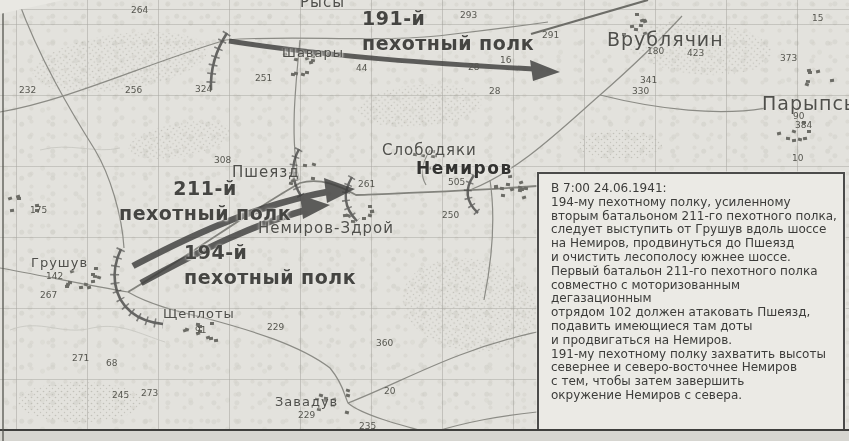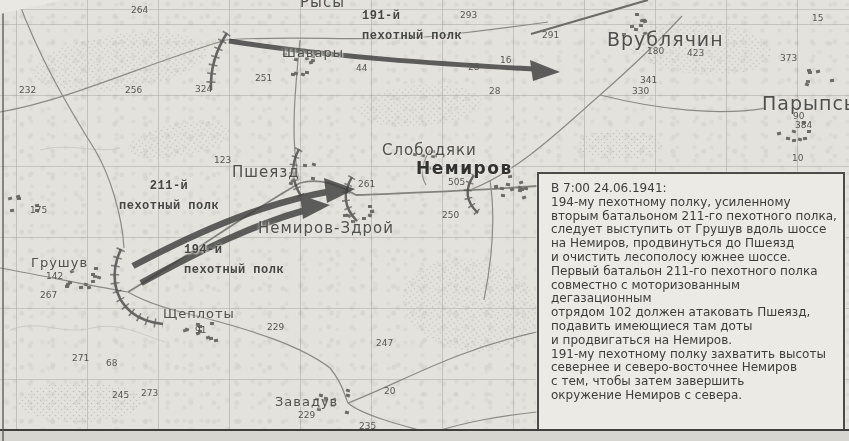--- a/index.html
+++ b/index.html
@@ -17,23 +17,23 @@
       repeating-linear-gradient(to right, rgba(120,119,113,.55) 0 1px, transparent 1px 71px),
       repeating-linear-gradient(to bottom, rgba(120,119,113,.5) 0 1px, transparent 1px 71px);
     background-position:16px 24px;}
   svg.layer{position:absolute;inset:0;}
   .place{position:absolute;color:#4f4f4b;white-space:nowrap;letter-spacing:1px;
     text-shadow:0 0 3px rgba(232,231,226,.9),1px 1px 2px rgba(232,231,226,.9);}
   .place.md{font-size:15px;}
   .place.lg{font-size:13px;}
   .place.xl{font-size:19px;}
   .place.bold{font-size:17px;font-weight:bold;color:#323230;letter-spacing:1.5px;}
-  .unit{position:absolute;color:#454542;font-weight:bold;font-size:12px;line-height:20px;
+  .unit{position:absolute;color:#454542;font-weight:bold;font-size:19px;line-height:25px;
     white-space:pre-line;letter-spacing:.5px;
-    text-shadow:0 0 3px rgba(230,229,224,.95),1px 1px 2px rgba(230,229,224,.95);font-family:Liberation Mono, monospace;}
+    text-shadow:0 0 3px rgba(230,229,224,.95),1px 1px 2px rgba(230,229,224,.95);}
   .elev{position:absolute;color:#56564f;font-size:9px;white-space:nowrap;}
   .vblock{position:absolute;width:4px;height:2.6px;background:#6c6c66;}
   .orders{position:absolute;left:537px;top:172px;width:308px;height:264px;box-sizing:border-box;
     background:#ebeae5;border:2px solid #4b4b4a;padding:8px 6px 6px 12px;
     color:#3c3c3a;box-shadow:0 0 0 1px rgba(235,234,229,.6);}
   .orders .title{font-size:12.5px;line-height:14.5px;white-space:pre-line;margin-bottom:13px;}
   .orders .body{font-size:12px;line-height:13.8px;white-space:pre-line;}
   .edge-bottom{position:absolute;left:0;right:0;top:429px;height:12px;background:#d6d5d0;
     border-top:2px solid #3e3e3c;}
   .edge-left{position:absolute;left:2px;top:0;width:1.5px;height:441px;background:#55544f;opacity:.65;}
@@ -268,27 +268,27 @@
       <div class="elev" style="left: 640px; top: 75px;">341</div>
       <div class="elev" style="left: 632px; top: 86px;">330</div>
       <div class="elev" style="left: 780px; top: 53px;">373</div>
       <div class="elev" style="left: 812px; top: 13px;">15</div>
       <div class="elev" style="left: 793px; top: 111px;">90</div>
       <div class="elev" style="left: 795px; top: 120px;">384</div>
       <div class="elev" style="left: 792px; top: 153px; text-align: center;">10</div>
       <div class="elev" style="left: 448px; top: 177px;">505</div>
       <div class="elev" style="left: 358px; top: 179px;">261</div>
       <div class="elev" style="left: 442px; top: 210px;">250</div>
-      <div class="elev" style="left: 214px; top: 155px;">123</div>
+      <div class="elev" style="left: 214px; top: 155px;">308</div>
       <div class="elev" style="left: 30px; top: 205px;">175</div>
       <div class="elev" style="left: 40px; top: 290px;">267</div>
       <div class="elev" style="left: 46px; top: 271px;">142</div>
       <div class="elev" style="left: 195px; top: 325px;">91</div>
       <div class="elev" style="left: 267px; top: 322px;">229</div>
-      <div class="elev" style="left: 376px; top: 338px;">247</div>
+      <div class="elev" style="left: 376px; top: 338px;">360</div>
       <div class="elev" style="left: 384px; top: 386px;">20</div>
       <div class="elev" style="left: 359px; top: 421px;">235</div>
       <div class="elev" style="left: 298px; top: 410px;">229</div>
       <div class="elev" style="left: 106px; top: 358px;">68</div>
       <div class="elev" style="left: 112px; top: 390px;">245</div>
       <div class="elev" style="left: 72px; top: 353px;">271</div>
       <div class="elev" style="left: 141px; top: 388px;">273</div>
     </div>
 
   <div class="orders">

